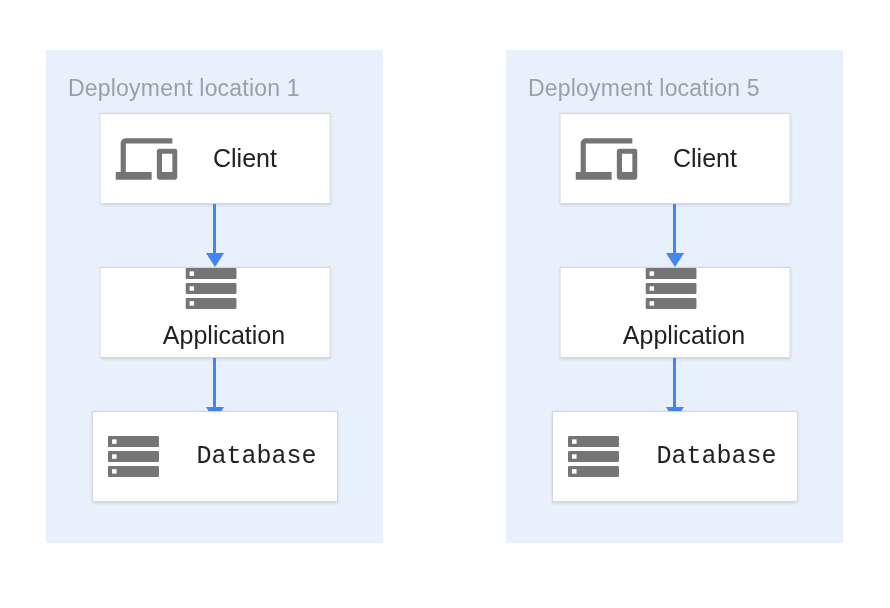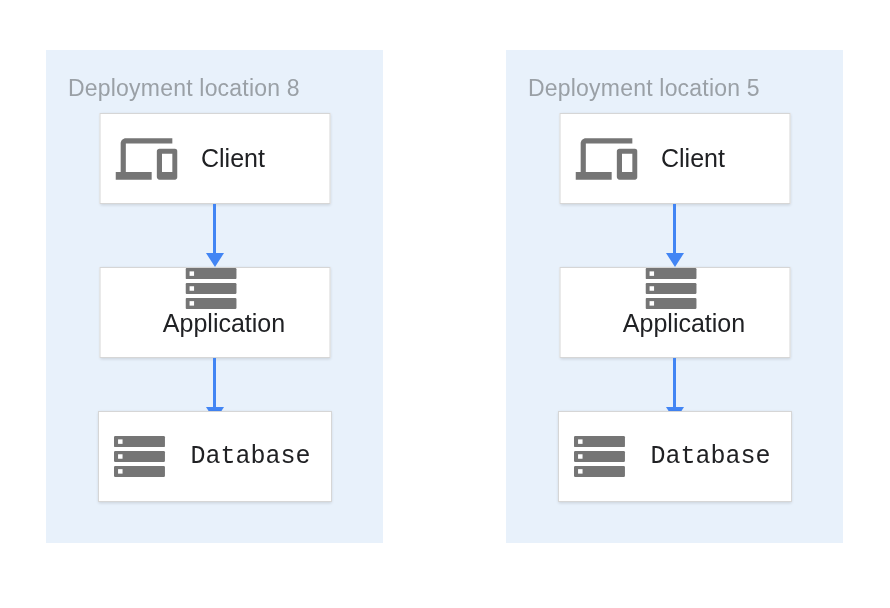--- a/index.html
+++ b/index.html
@@ -40,20 +40,21 @@
     transform: translateX(-50%);
     height: 91px;
     min-width: 231px;
     box-sizing: border-box;
     background: #ffffff;
     border: 1px solid #d6d6d6;
     box-shadow: 0 1px 3px rgba(0,0,0,0.14);
     display: flex;
     align-items: center;
     padding: 0 20px 0 15px;
+    gap: 12px;
   }
   .node.n1 { top: 63px; }
   .node.n2 { top: 217px; flex-direction: column; }
   .node.n3 { top: 361px; font-family: Liberation Mono, monospace; }
   .node-label {
     margin-left: 24px;
     font-size: 25px;
     color: #202124;
     white-space: nowrap;
   }
@@ -87,21 +88,21 @@
     border-right: 9px solid transparent;
     border-top: 14px solid #4285f4;
   }
 </style>
 </head>
 <body>
 
 <div class="canvas">
 
   <section class="panel p1">
-    <div class="panel-title">Deployment location 8</div>
+    <div class="panel-title">Deployment location 1</div>
 
     <div class="node n1">
       <span class="icon-wrap">
         <svg width="62" height="62" viewBox="0 0 24 24" aria-hidden="true">
           <path fill="#757575" d="M4 6h18V4H4c-1.1 0-2 .9-2 2v11H0v3h14v-3H4V6zm19 2h-6c-.55 0-1 .45-1 1v10c0 .55.45 1 1 1h6c.55 0 1-.45 1-1V9c0-.55-.45-1-1-1zm-1 9h-4v-7h4v7z"></path>
         </svg>
       </span>
       <span class="node-label">Client</span>
     </div>
 

